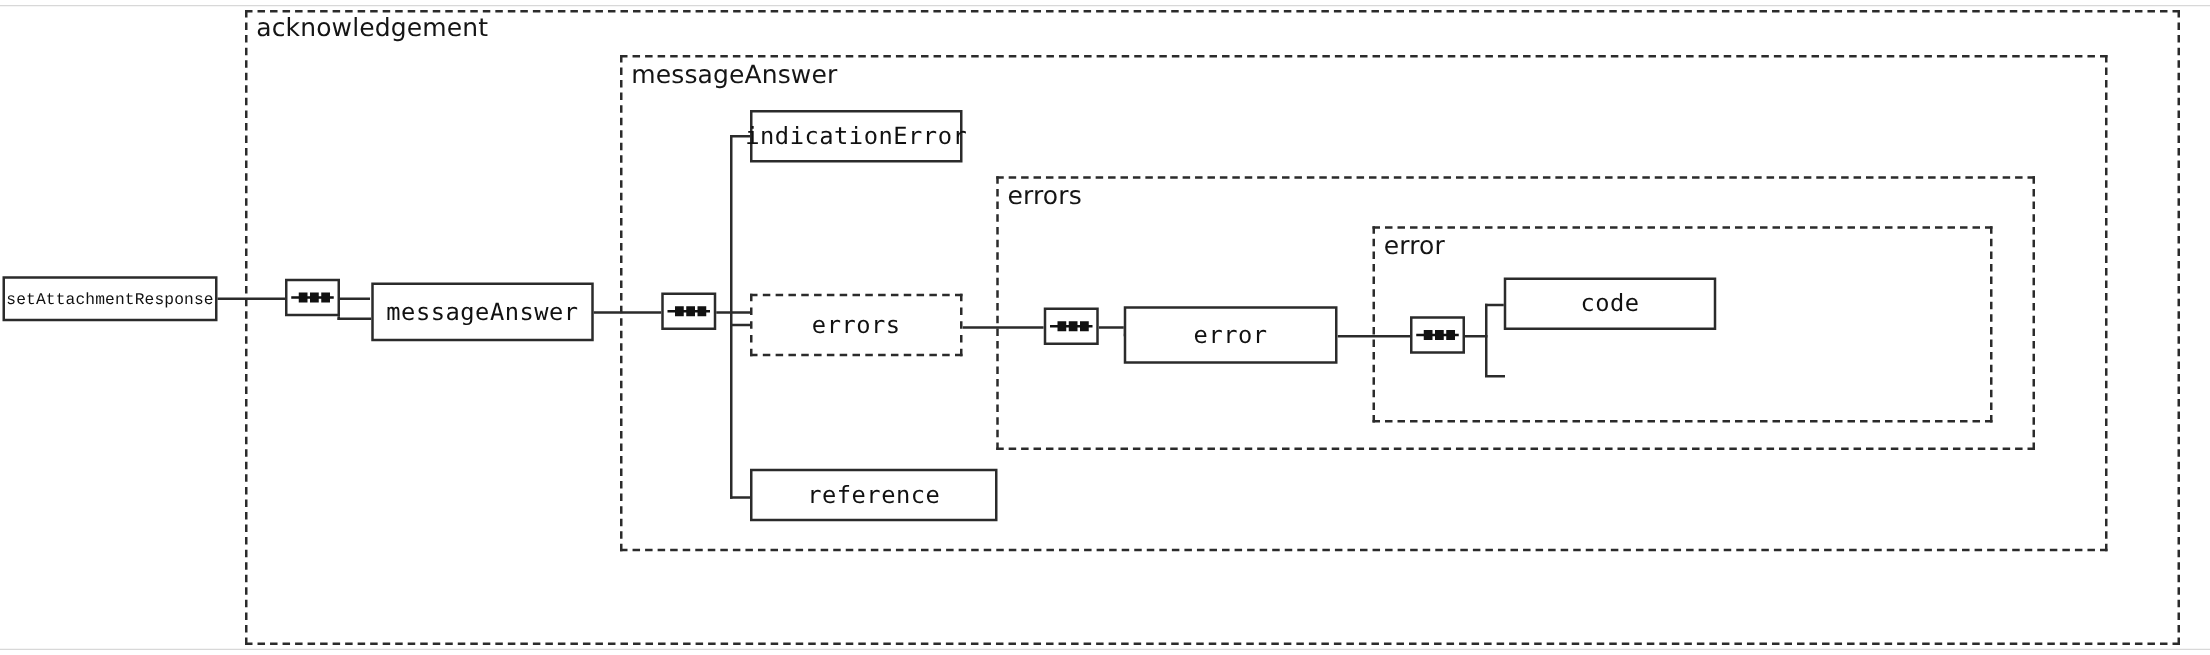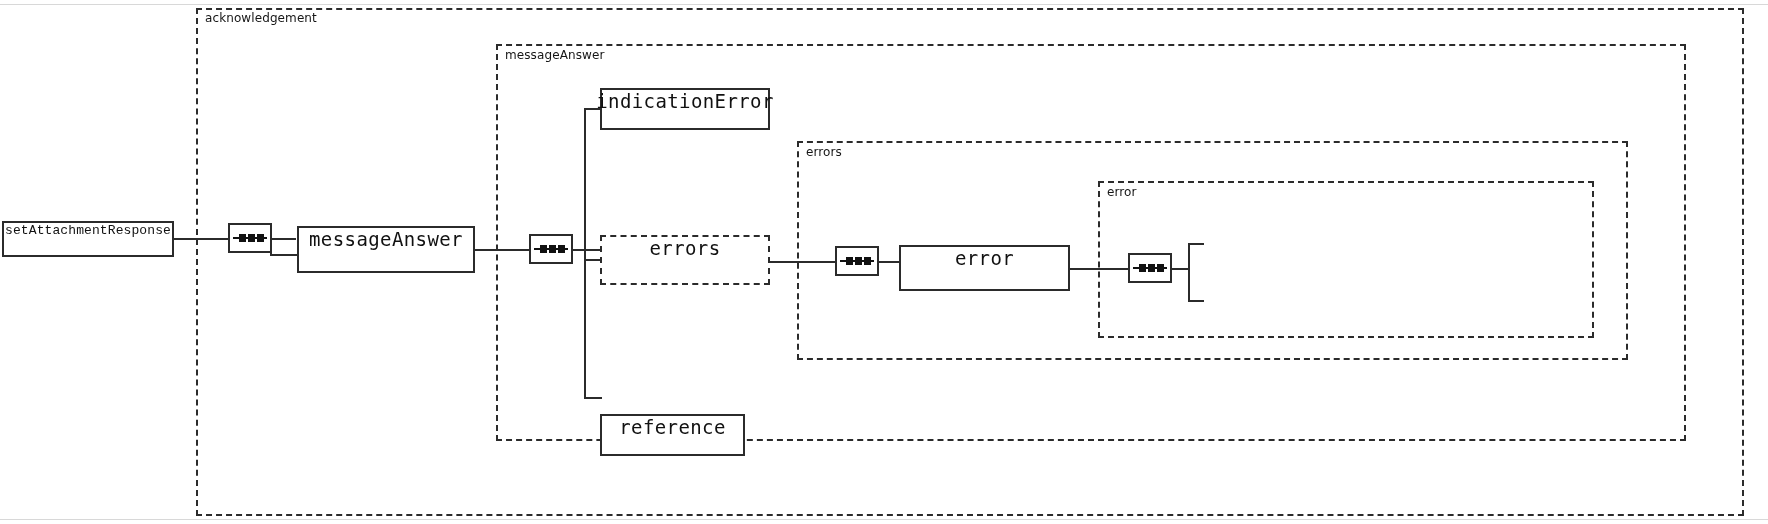--- a/index.html
+++ b/index.html
@@ -27,34 +27,35 @@
 
   
   .group-box {
     position: absolute;
     border: 2px dashed #2b2b2b;
     box-sizing: border-box;
     background: transparent;
   }
   .group-label {
     position: absolute;
-    font-size: 12px;
+    font-size: 20px;
     color: #151515;
     line-height: 1;
     white-space: nowrap;
     background: #ffffff;
     padding: 0 3px 1px 2px;
     letter-spacing: 0.1px;
   }
 
   
   .node {
     position: absolute;
     box-sizing: border-box;
     display: flex;
+    align-items: center;
     justify-content: center;
     background: #ffffff;
     color: #111111;
     white-space: nowrap;
   }
   .node.solid  { border: 2px solid #2b2b2b; }
   .node.dashed { border: 2px dashed #2b2b2b; }
 
   .node-label {
     font-family: "DejaVu Sans Mono", monospace;
@@ -191,23 +192,26 @@
   </div>
 
   <div class="node solid" style="left:600px; top:88px; width:170px; height:42px;">
     <span class="node-label">indicationError</span>
   </div>
 
   <div class="node dashed" style="left:600px; top:235px; width:170px; height:50px;">
     <span class="node-label">errors</span>
   </div>
 
-  <div class="node solid" style="left:600px; top:375px; width:145px; height:42px;margin-top:39px;">
+  <div class="node solid" style="left:600px; top:375px; width:198px; height:42px;">
     <span class="node-label">reference</span>
   </div>
 
   <div class="node solid" style="left:899px; top:245px; width:171px; height:46px;">
     <span class="node-label">error</span>
   </div>
 
+  <div class="node solid" style="left:1203px; top:222px; width:170px; height:42px;">
+    <span class="node-label">code</span>
+  </div>
 
 
 </div>
 
 </body></html>

